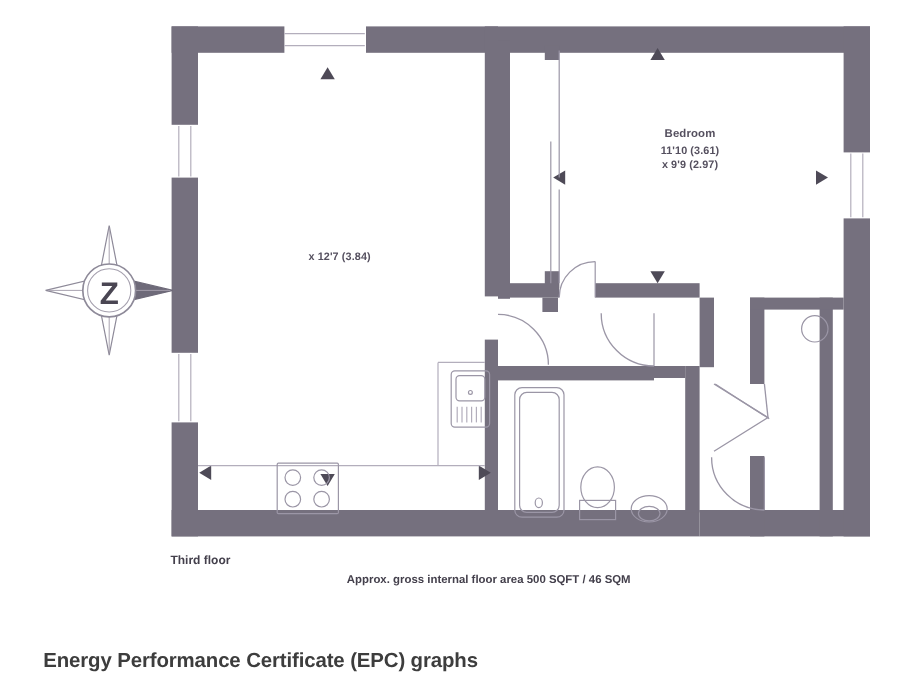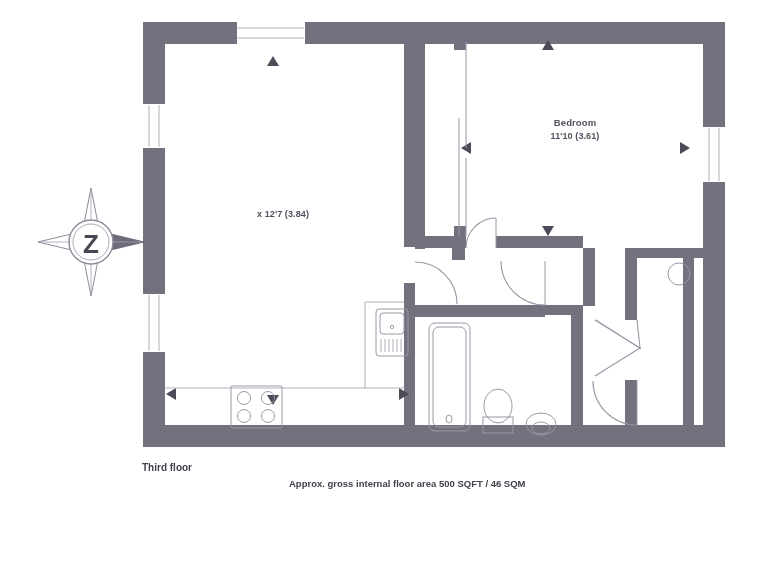--- a/index.html
+++ b/index.html
@@ -46,21 +46,21 @@
     font-weight: bold;
     font-size: 9px;
   }
   #label-kitchen {
     left: 193px;
     top: 208px;
     width: 180px;
   }
   #label-bedroom {
     left: 485px;
-    top: 117px;
+    top: 106px;
     width: 180px;
   }
   .caption {
     position: absolute;
     color: #3f3a48;
     font-family: "Liberation Sans", sans-serif;
     font-weight: bold;
     white-space: nowrap;
   }
   #caption-floor {
@@ -280,19 +280,21 @@
     <text x="55" y="67" text-anchor="middle" font-family="Liberation Sans, sans-serif" font-size="26" font-weight="bold" fill="#4a4653">Z</text>
   </svg>
 
   <div class="room-label" id="label-kitchen">
     <span class="rl-dim">x 12'7 (3.84)</span>
   </div>
 
   <div class="room-label" id="label-bedroom">
     <span class="rl-name">Bedroom</span>
     <span class="rl-dim">11'10 (3.61)</span>
+    <span class="rl-dim">x 9'9 (2.97)</span>
   </div>
 
   <div class="caption" id="caption-floor">Third floor</div>
   <div class="caption" id="caption-area">Approx. gross internal floor area 500 SQFT / 46 SQM</div>
 
+  <div id="epc-heading">Energy Performance Certificate (EPC) graphs</div>
 
 </div>
 
 </body></html>

